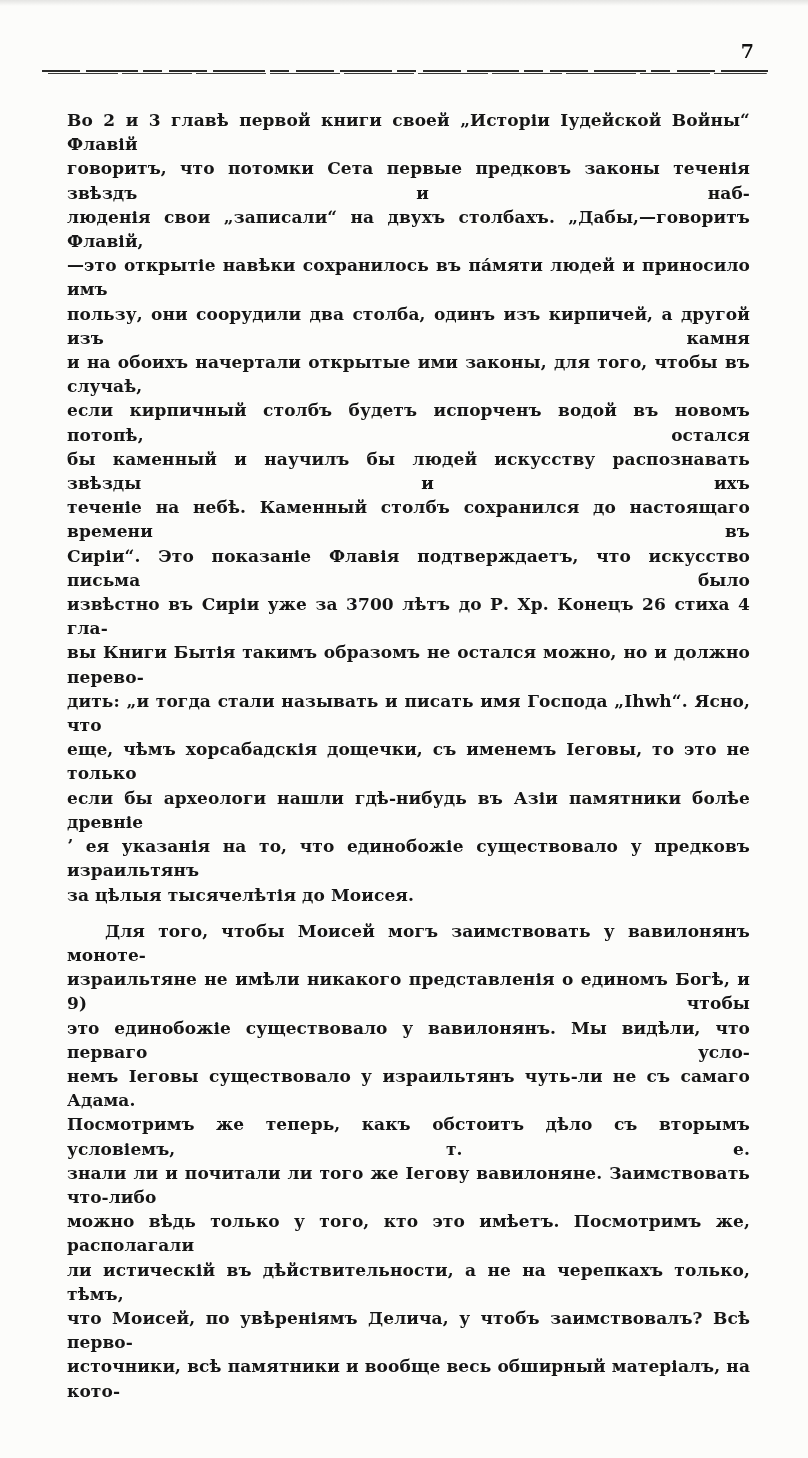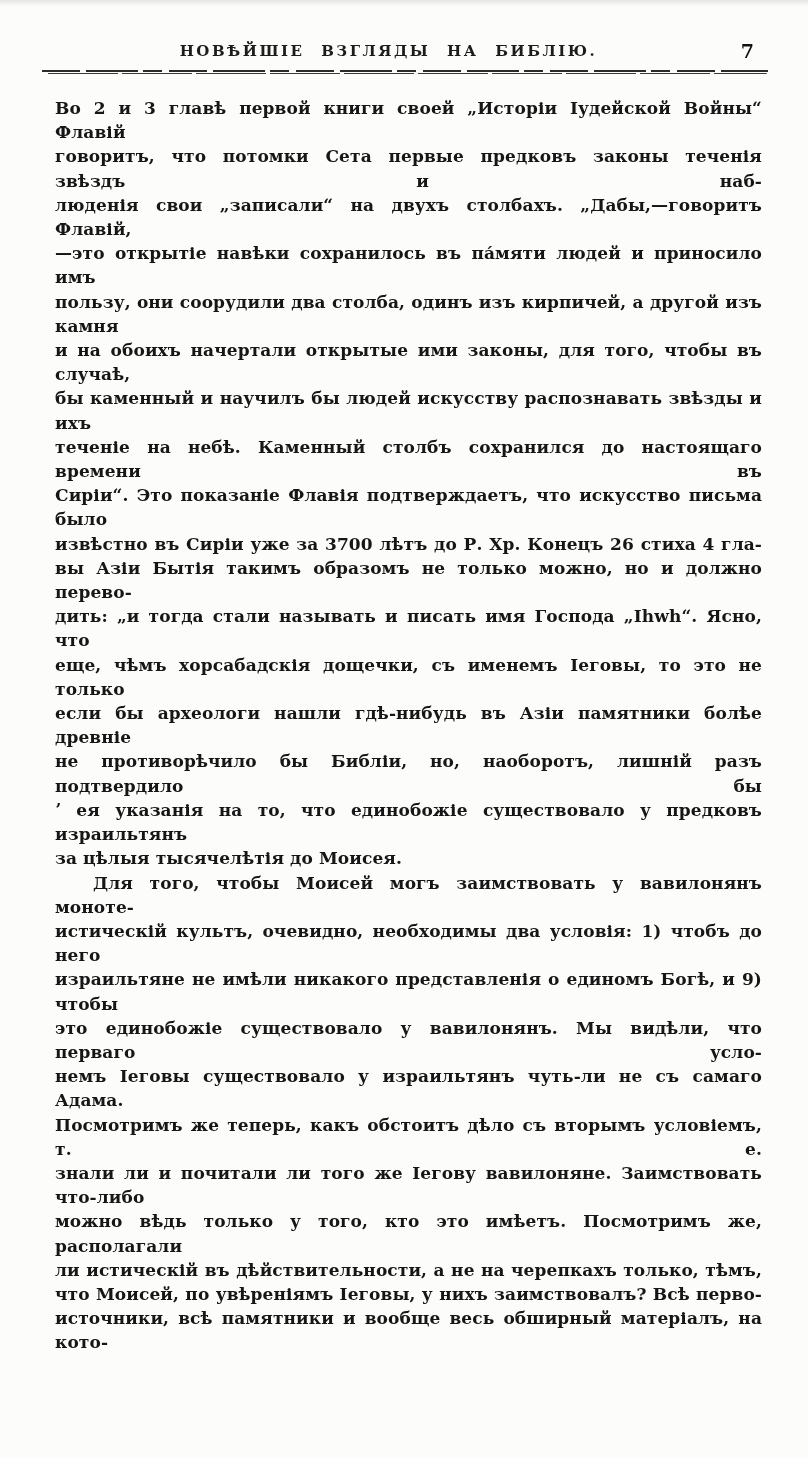--- a/index.html
+++ b/index.html
@@ -62,72 +62,70 @@
   .text-column {
     position: absolute;
     top: 96px;
     left: 55px;
     width: 707px;
     font-size: 17px;
     font-weight: bold;
     line-height: 24.2px;
   }
   .paragraph {
-    margin: 0;
+    margin: 12px;
   }
   .line {
     text-align: justify;
     text-align-last: justify;
     letter-spacing: 0.1px;
   }
   .line.indent {
     text-indent: 38px;
   }
   .line.endline {
     text-align-last: left;
   }
 </style>
 </head>
 <body>
 
 <div class="scan-edge"></div>
 
 <div class="page-header">
-  <div class="header-title">НОВѢЙШІЕ ВЗГЛЯДЫ НА БИБЛІЮ.</div>
   <div class="page-number">7</div>
 </div>
 
 <div class="header-rule"></div>
 
 <div class="text-column">
     <div class="paragraph">
       <div class="line">Во 2 и 3 главѣ первой книги своей „Исторіи Іудейской Войны“ Флавій</div>
       <div class="line">говоритъ, что потомки Сета первые предковъ законы теченія звѣздъ и наб-</div>
       <div class="line">люденія свои „записали“ на двухъ столбахъ. „Дабы,—говоритъ Флавій,</div>
       <div class="line">—это открытіе навѣки сохранилось въ па́мяти людей и приносило имъ</div>
       <div class="line">пользу, они соорудили два столба, одинъ изъ кирпичей, а другой изъ камня</div>
       <div class="line">и на обоихъ начертали открытые ими законы, для того, чтобы въ случаѣ,</div>
+      <div class="line">если кирпичный столбъ будетъ испорченъ водой въ новомъ потопѣ, остался</div>
       <div class="line">бы каменный и научилъ бы людей искусству распознавать звѣзды и ихъ</div>
       <div class="line">теченіе на небѣ. Каменный столбъ сохранился до настоящаго времени въ</div>
       <div class="line">Сиріи“. Это показаніе Флавія подтверждаетъ, что искусство письма было</div>
       <div class="line">извѣстно въ Сиріи уже за 3700 лѣтъ до Р. Хр. Конецъ 26 стиха 4 гла-</div>
-      <div class="line">вы Азіи Бытія такимъ образомъ не только можно, но и должно перево-</div>
+      <div class="line">вы Книги Бытія такимъ образомъ не остался можно, но и должно перево-</div>
       <div class="line">дить: „и тогда стали называть и писать имя Господа „Ihwh“. Ясно, что</div>
       <div class="line">еще, чѣмъ хорсабадскія дощечки, съ именемъ Іеговы, то это не только</div>
       <div class="line">если бы археологи нашли гдѣ-нибудь въ Азіи памятники болѣе древніе</div>
-      <div class="line">не противорѣчило бы Библіи, но, наоборотъ, лишній разъ подтвердило бы</div>
       <div class="line">ʼ ея указанія на то, что единобожіе существовало у предковъ израильтянъ</div>
       <div class="line endline">за цѣлыя тысячелѣтія до Моисея.</div>
     </div>
     <div class="paragraph">
       <div class="line indent">Для того, чтобы Моисей могъ заимствовать у вавилонянъ моноте-</div>
-      <div class="line">истическій культъ, очевидно, необходимы два условія: 1) чтобъ до него</div>
       <div class="line">израильтяне не имѣли никакого представленія о единомъ Богѣ, и 9) чтобы</div>
       <div class="line">это единобожіе существовало у вавилонянъ. Мы видѣли, что перваго усло-</div>
       <div class="line">немъ Іеговы существовало у израильтянъ чуть-ли не съ самаго Адама.</div>
       <div class="line">Посмотримъ же теперь, какъ обстоитъ дѣло съ вторымъ условіемъ, т. е.</div>
       <div class="line">знали ли и почитали ли того же Іегову вавилоняне. Заимствовать что-либо</div>
       <div class="line">можно вѣдь только у того, кто это имѣетъ. Посмотримъ же, располагали</div>
       <div class="line">ли истическій въ дѣйствительности, а не на черепкахъ только, тѣмъ,</div>
-      <div class="line">что Моисей, по увѣреніямъ Іеговы, у нихъ заимствовалъ? Всѣ перво-</div>
+      <div class="line">что Моисей, по увѣреніямъ Делича, у чтобъ заимствовалъ? Всѣ перво-</div>
       <div class="line">источники, всѣ памятники и вообще весь обширный матеріалъ, на кото-</div>
     </div>
   </div>
 
 </body></html>

